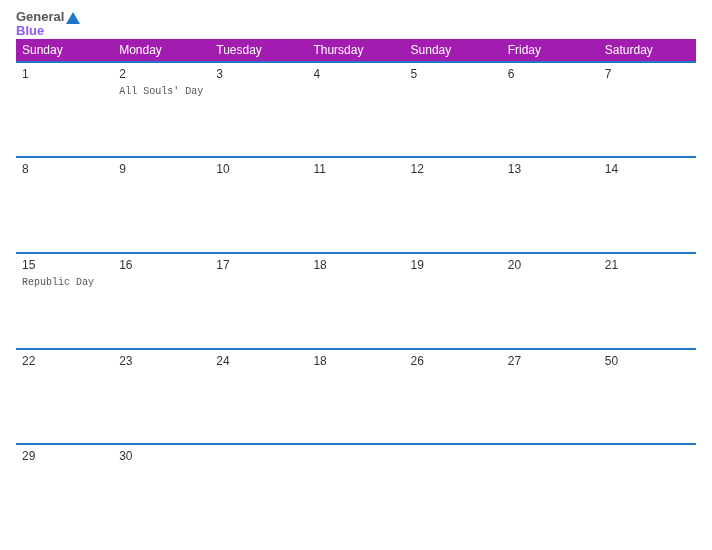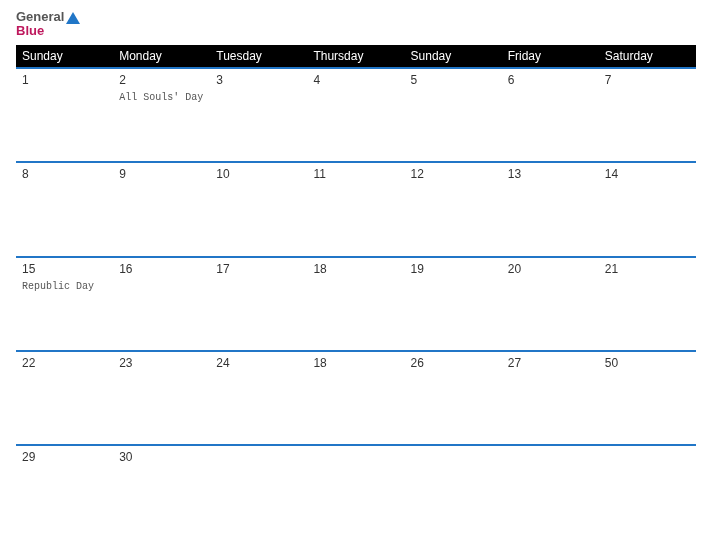--- a/index.html
+++ b/index.html
@@ -11,39 +11,38 @@
       display: flex;
       flex-direction: column;
       align-items: center;
       padding: 10px 16px;
     }
 
     .header {
       width: 100%;
       display: flex;
       justify-content: space-between;
-      margin-bottom: 6px;
       position: relative;
     }
 
     .logo {
       display: flex;
       flex-direction: column;
       align-items: flex-start;
       font-size: 13px;
       font-weight: bold;
       line-height: 1.1;
     }
     .logo-general {
       color: #555;
       font-size: 13px;
       font-weight: bold;
     }
     .logo-blue {
-      color: #be185d;
+      color: #8b5cf6;
       font-size: 13px;
       font-weight: bold;
     }
     .logo-triangle {
       display: inline-block;
       width: 0;
       height: 0;
       border-left: 7px solid transparent;
       border-right: 7px solid transparent;
       border-bottom: 12px solid #2176c7;
@@ -65,21 +64,21 @@
       color: #333;
     }
 
     .calendar {
       width: 100%;
       border-collapse: collapse;
       flex: 1;
     }
 
     .calendar thead tr {
-      background-color: #000000;
+      background-color: #a21caf;
       padding-left: 30px;
     }
 
     .calendar thead th {
       color: #fff;
       font-size: 12px;
       font-weight: normal;
       padding: 4px 6px;
       text-align: left;
       border: none;

